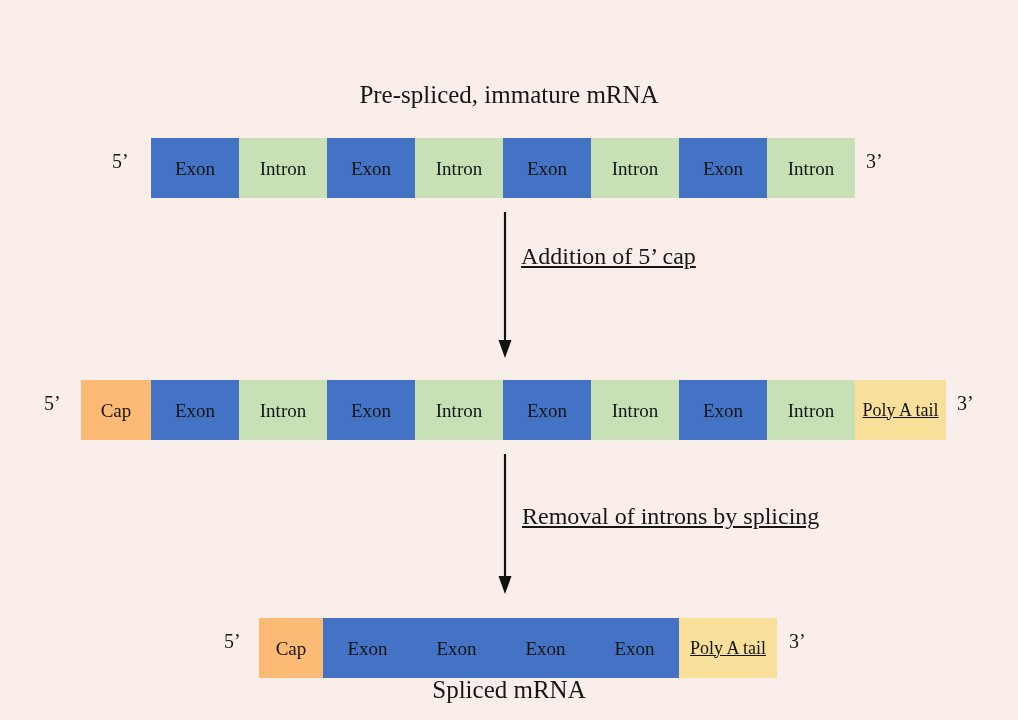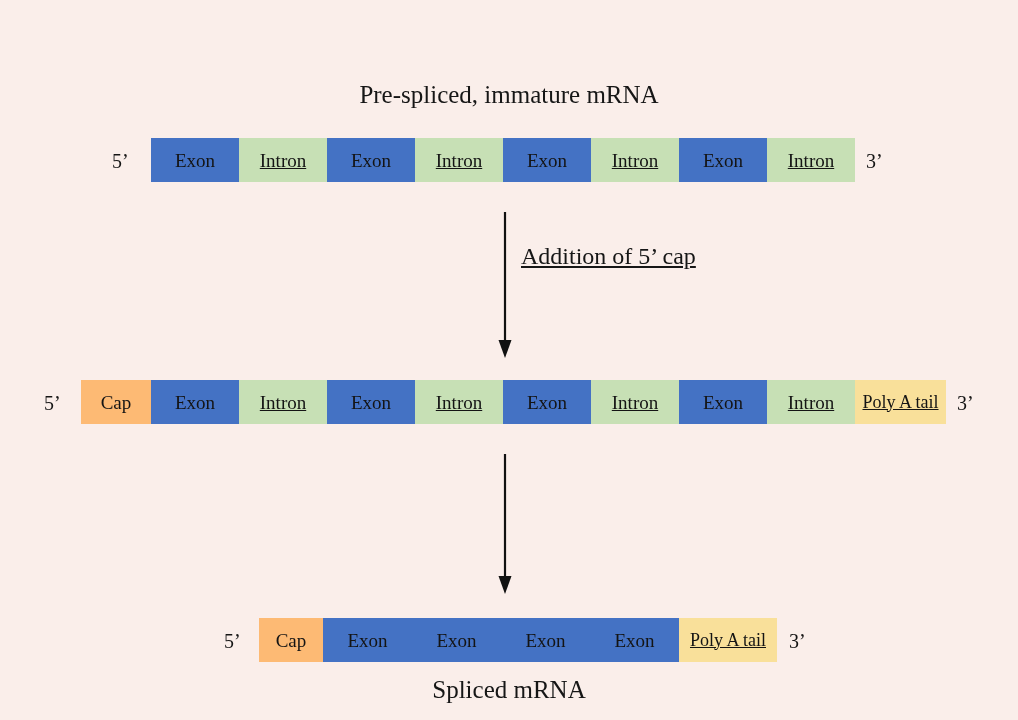--- a/index.html
+++ b/index.html
@@ -40,34 +40,34 @@
     left: 0; top: 655px;
     width: 1018px;
     text-align: center;
   }
 
   
   .strand {
     position: absolute;
     display: flex;
     align-items: stretch;
-    height: 44px;
+    height: 60px;
   }
   .seg {
     display: flex;
     align-items: center;
     justify-content: center;
     font-size: 19px;
     line-height: 19px;
     color: #141414;
     white-space: nowrap;
     box-sizing: border-box;
   }
   .seg.exon   { background: #4472c4; }
-  .seg.intron { background: #c7e0b5; text-decoration: underline; }
+  .seg.intron { background: #c7e0b5; }
   .seg.cap    { background: #fdba74; }
   .seg.polya  { background: #f9e09a; text-decoration: underline; }
 
   
   .endlabel {
     position: absolute;
     font-size: 20px;
     line-height: 20px;
     color: #141414;
     white-space: nowrap;
@@ -163,20 +163,21 @@
   </div>
 
   <div class="endlabel" id="lbl-cap-3">3’</div>
 
   <div class="arrow" id="arrow-2">
     <svg width="20" height="142" viewBox="0 0 20 142" aria-hidden="true">
       <line x1="9" y1="0" x2="9" y2="126" stroke="#111111" stroke-width="2.2"></line>
       <polygon points="9,140 2.5,122 15.5,122" fill="#111111"></polygon>
     </svg>
   </div>
+  <div class="steptext" id="step2-line1">Removal of introns by splicing</div>
 
   <div class="endlabel" id="lbl-mat-5">5’</div>
 
   <div class="strand" id="strand-mature">
     <div class="seg cap">Cap</div>
     <div class="seg exon">Exon</div>
     <div class="seg exon">Exon</div>
     <div class="seg exon">Exon</div>
     <div class="seg exon">Exon</div>
     <div class="seg polya">Poly A tail</div>

